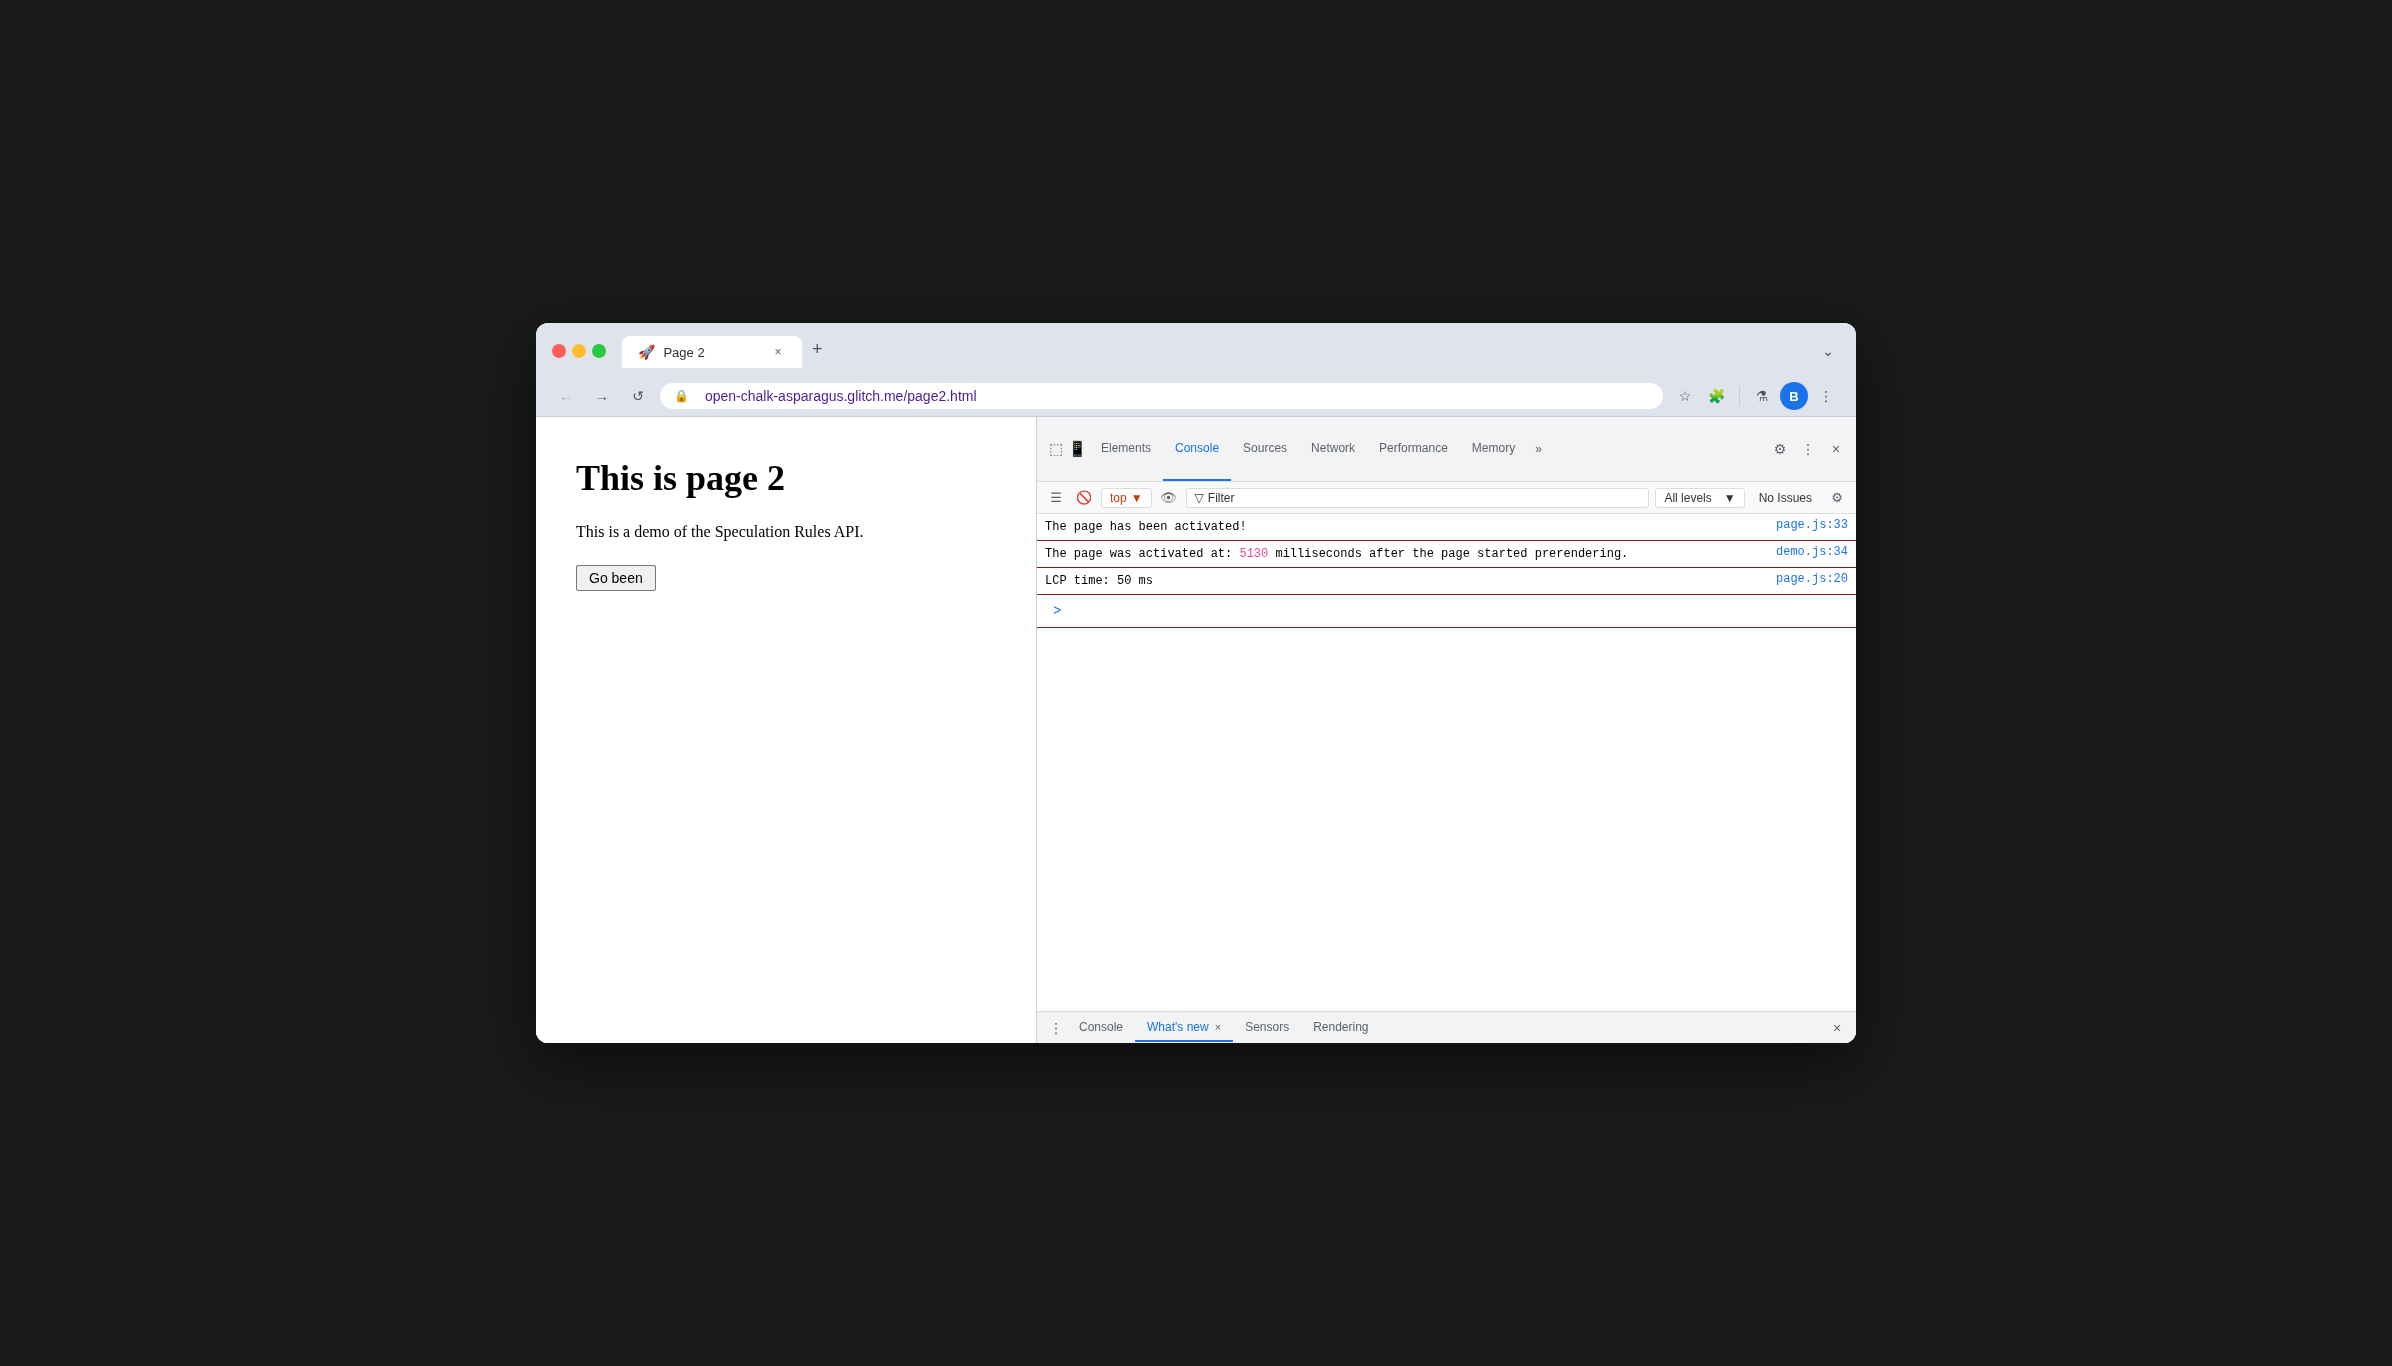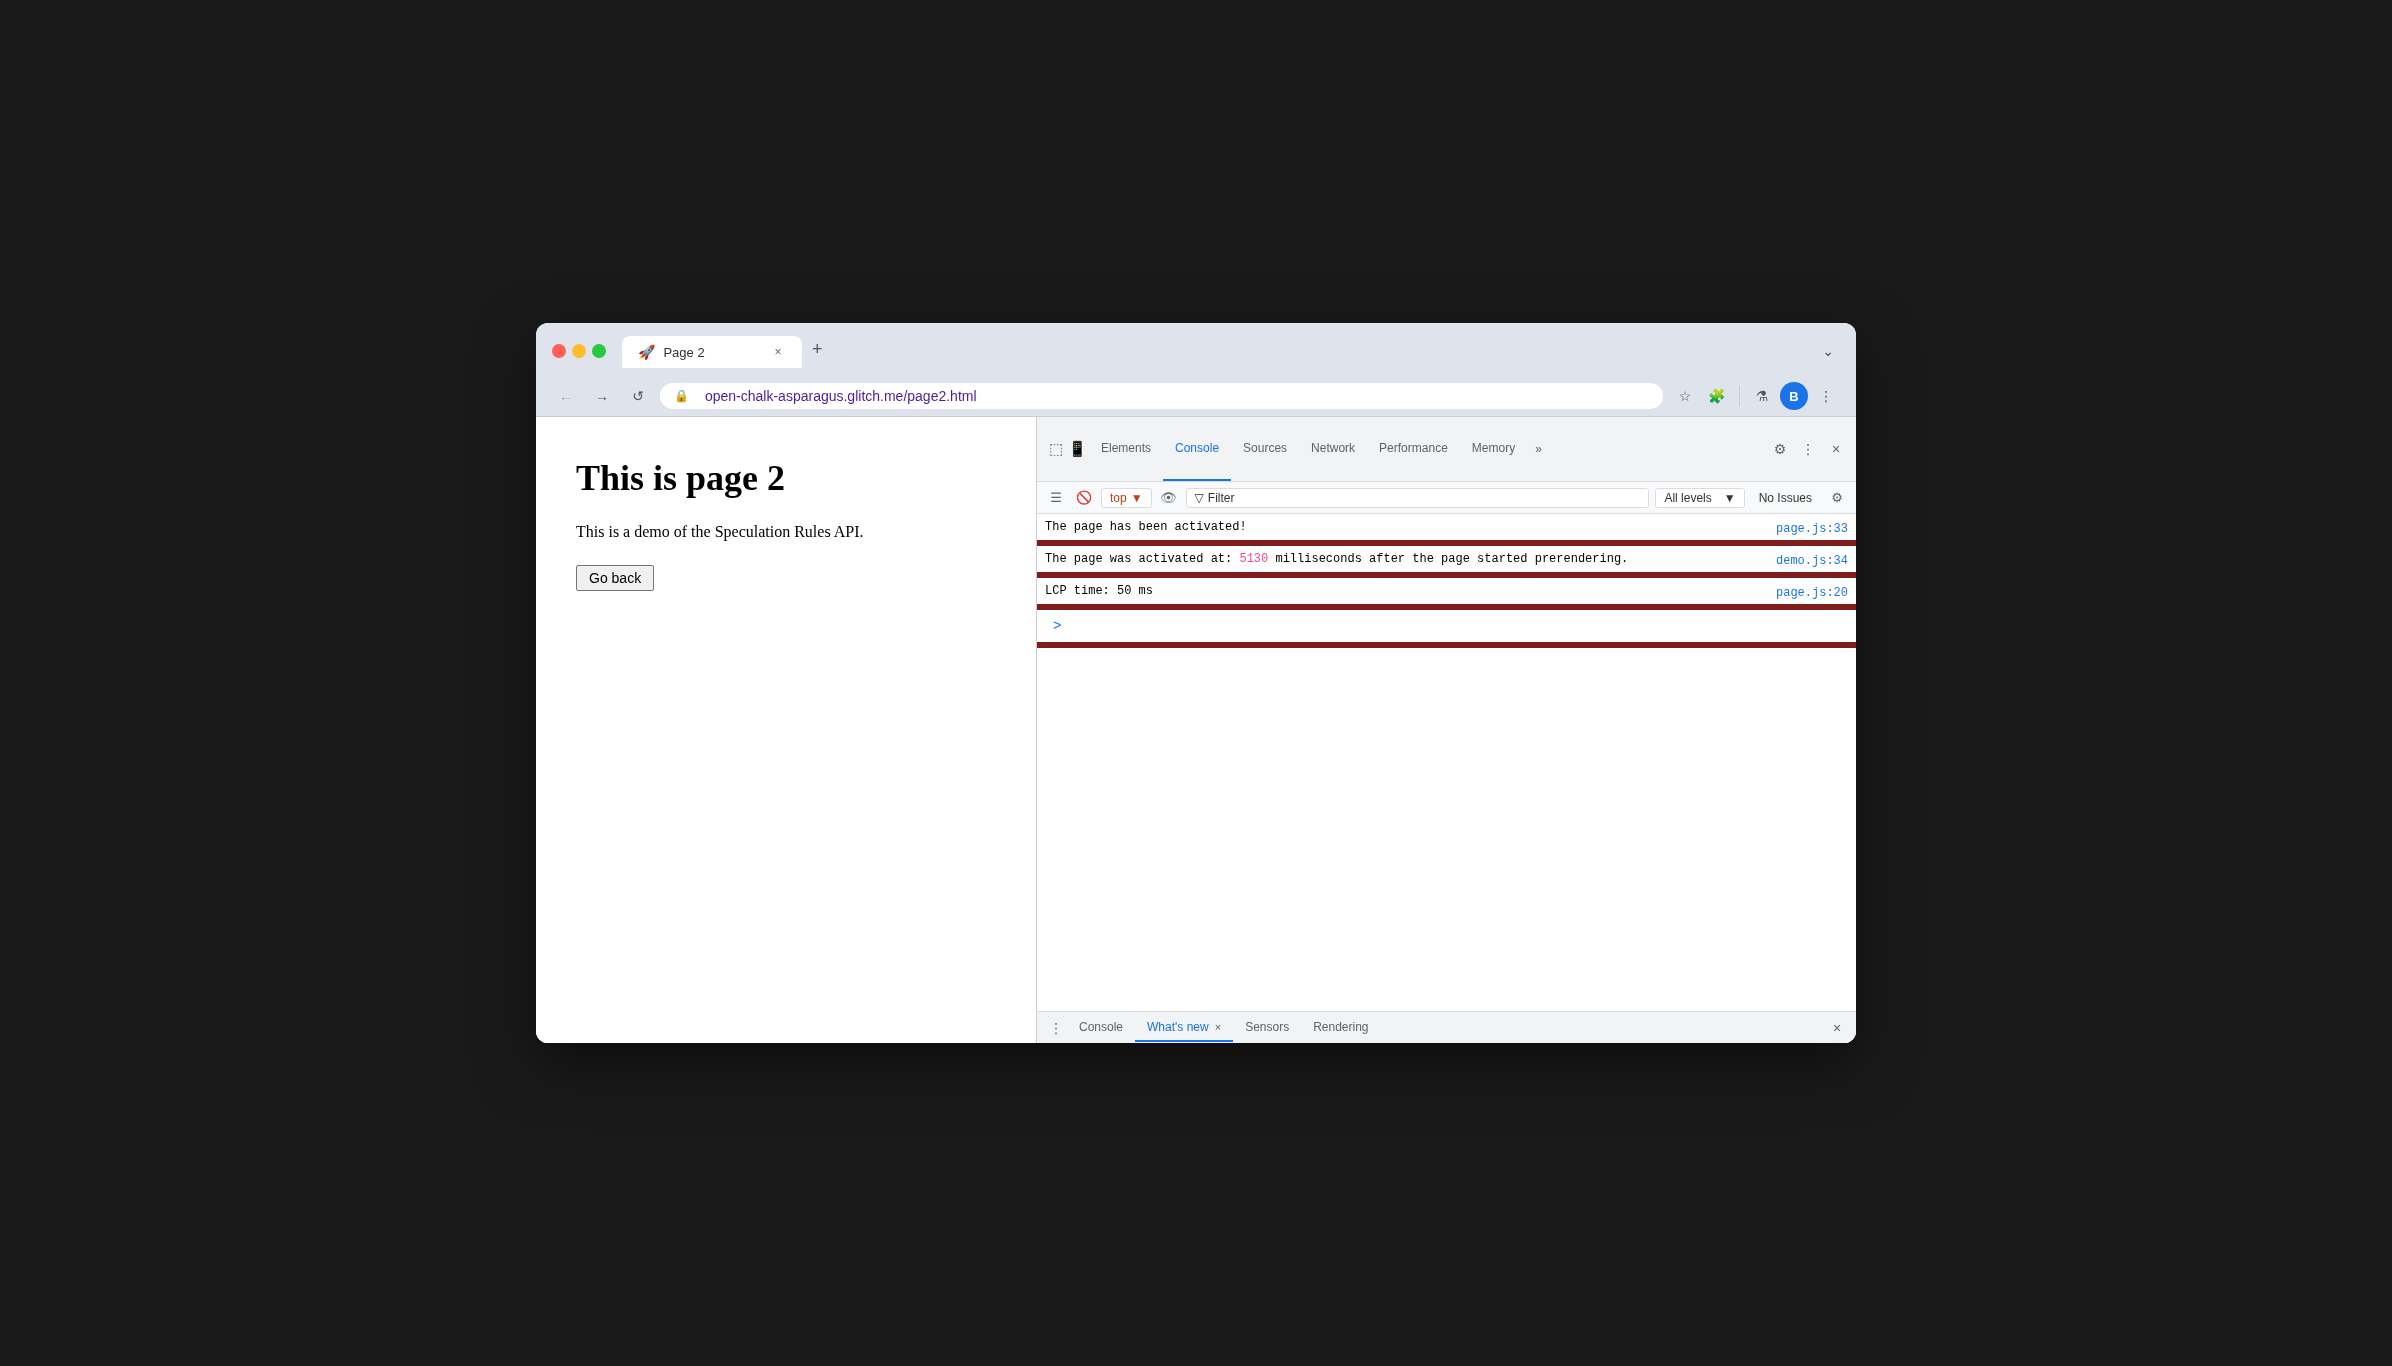--- a/index.html
+++ b/index.html
@@ -342,23 +342,23 @@
     
     .console-output {
       flex: 1;
       overflow-y: auto;
       font-family: 'Courier New', Courier, monospace;
       font-size: 12px;
       background: white;
     }
     .console-line {
       display: flex;
-      align-items: flex-end;
+      align-items: flex-start;
       padding: 4px 8px;
-      border-bottom: 6px solid #7f1d1d;
+      border-bottom: 1px solid #7f1d1d;
       min-height: 20px;
       gap: 8px;
     }
     .console-message {
       flex: 1;
       color: #000;
       font-size: 12px;
       line-height: 1.5;
     }
     .console-message .highlight {
@@ -468,21 +468,21 @@
       <div class="profile-btn">B</div>
       <div class="nav-action-btn">⋮</div>
     </div>
   </div>
 
   <div class="content-area">
 
     <div class="page-content">
       <h1 class="page-heading">This is page 2</h1>
       <p class="page-text">This is a demo of the Speculation Rules API.</p>
-      <button class="go-back-btn">Go back</button>
+      <button class="go-back-btn">Go been</button>
     </div>
 
     <div class="devtools-panel">
 
       <div class="devtools-tabs">
         <div class="console-toolbar-btn" style="font-size:15px;">⬚</div>
         <div class="console-toolbar-btn" style="font-size:15px;">📱</div>
         <div class="devtools-tab">Elements</div>
         <div class="devtools-tab active">Console</div>
         <div class="devtools-tab">Sources</div>

